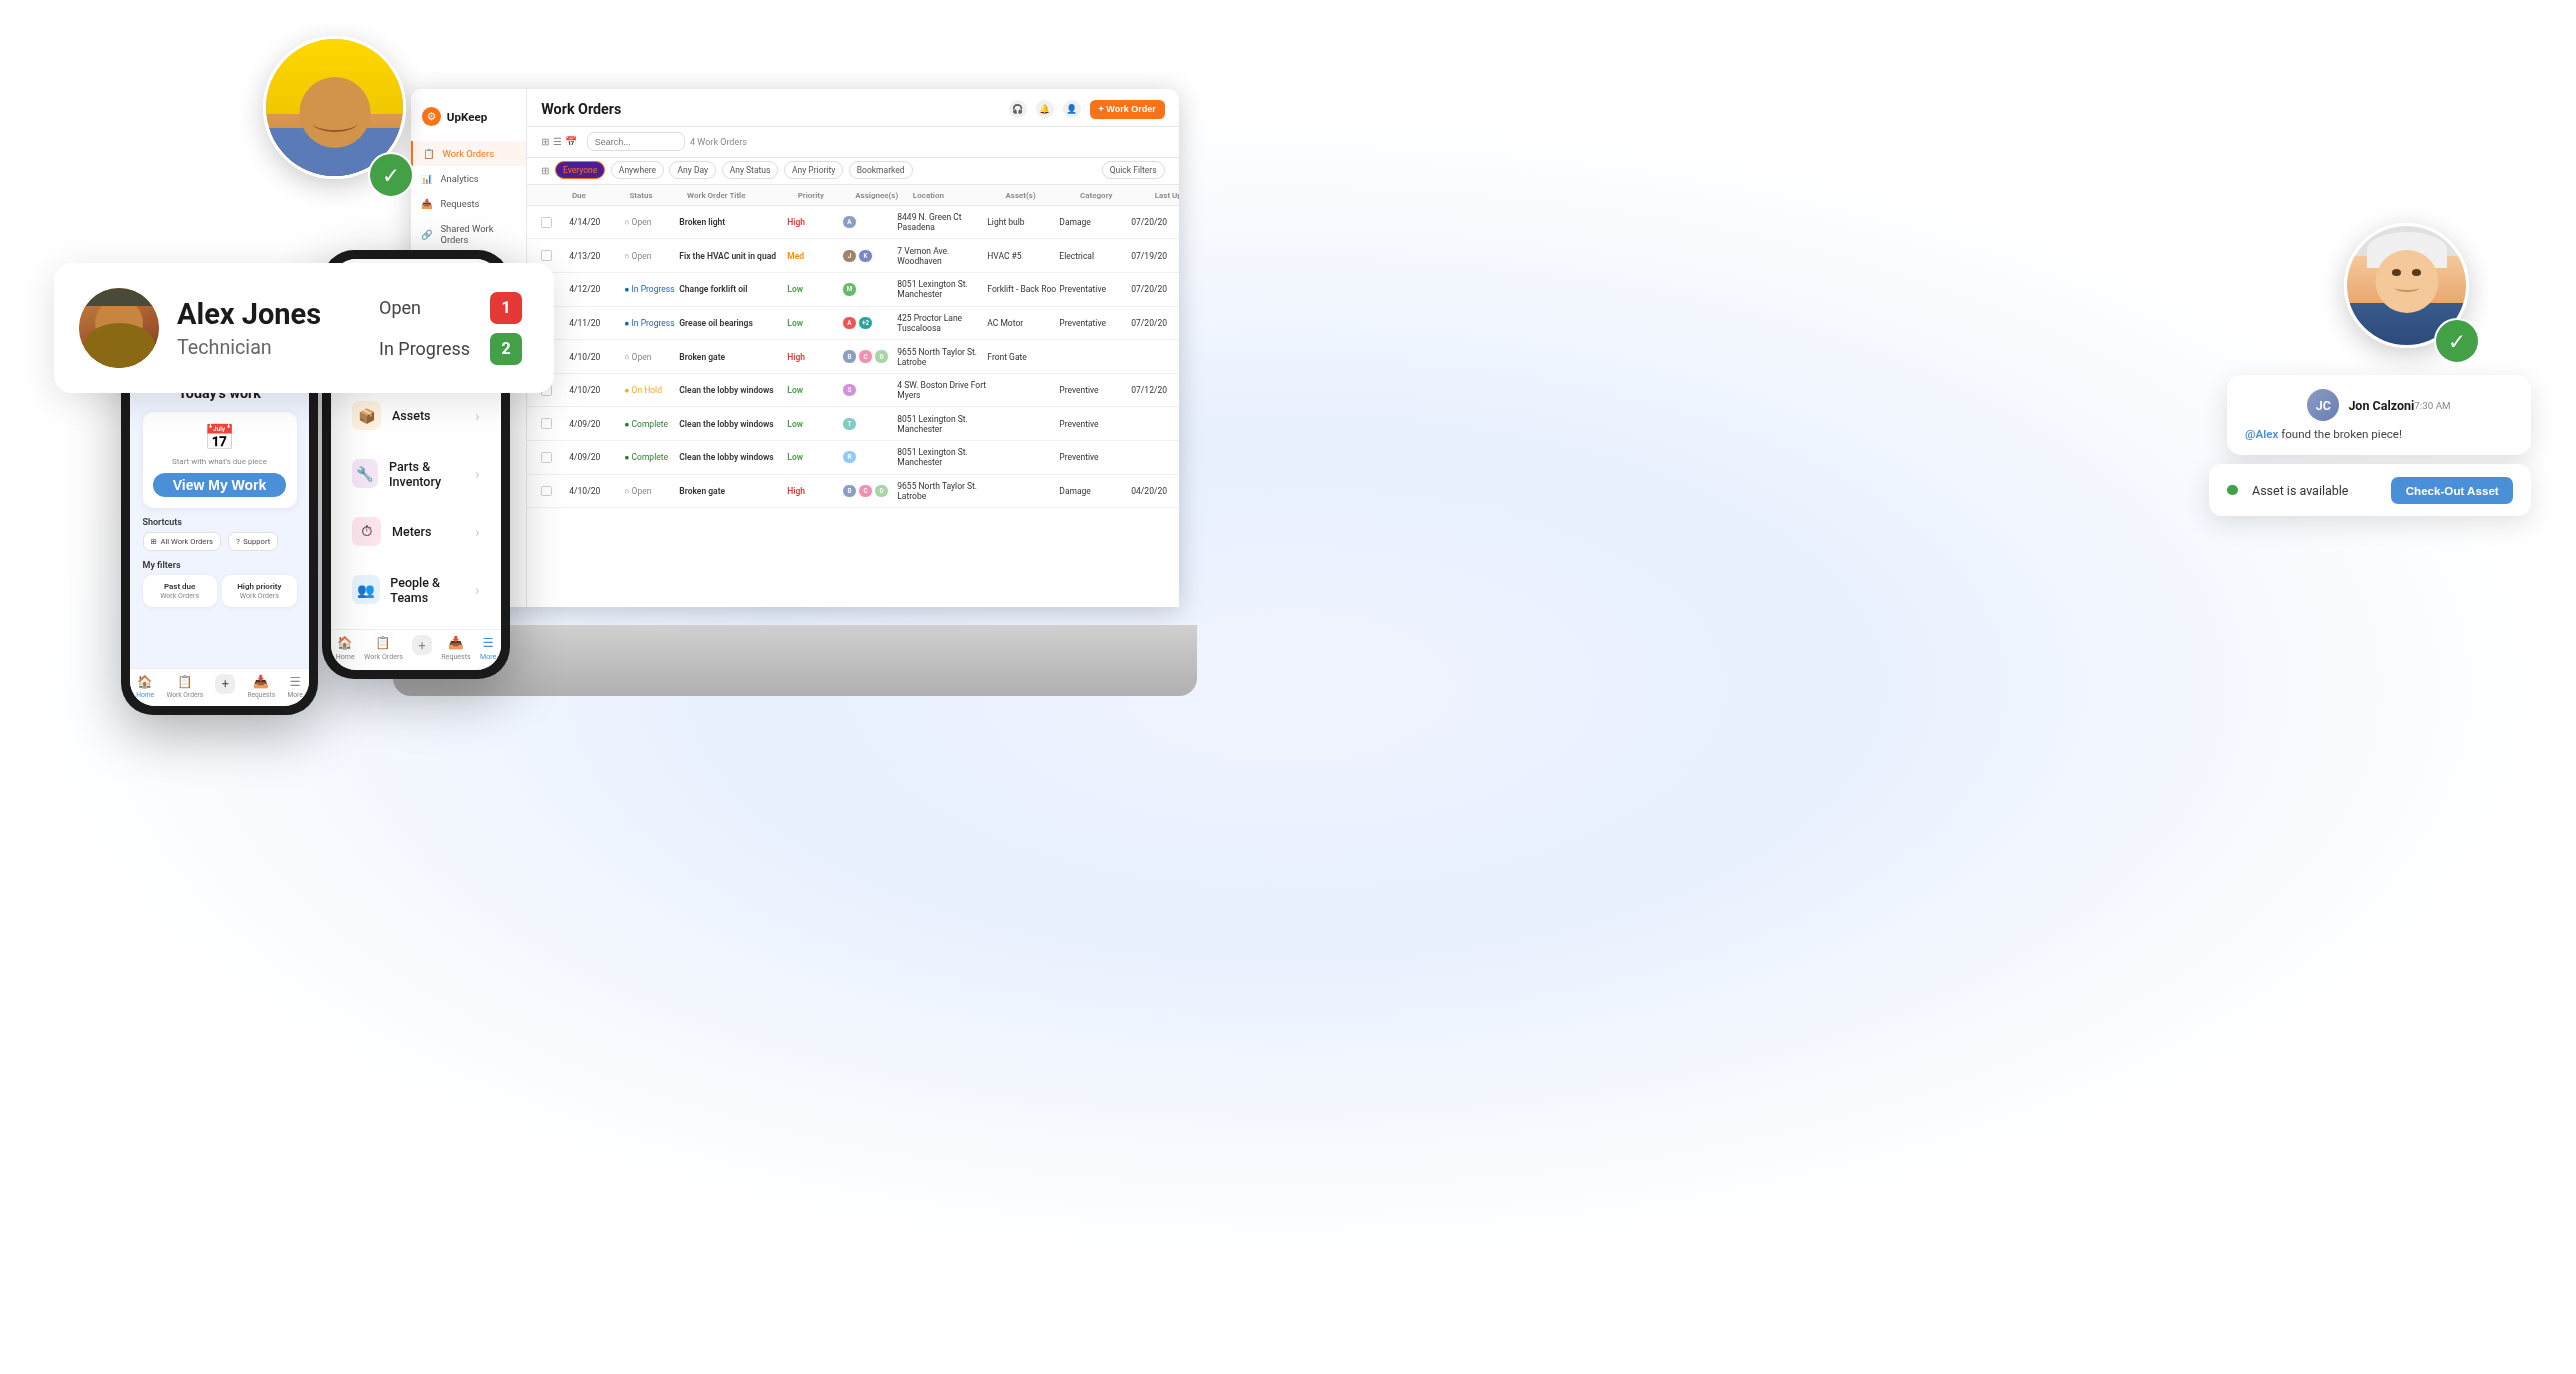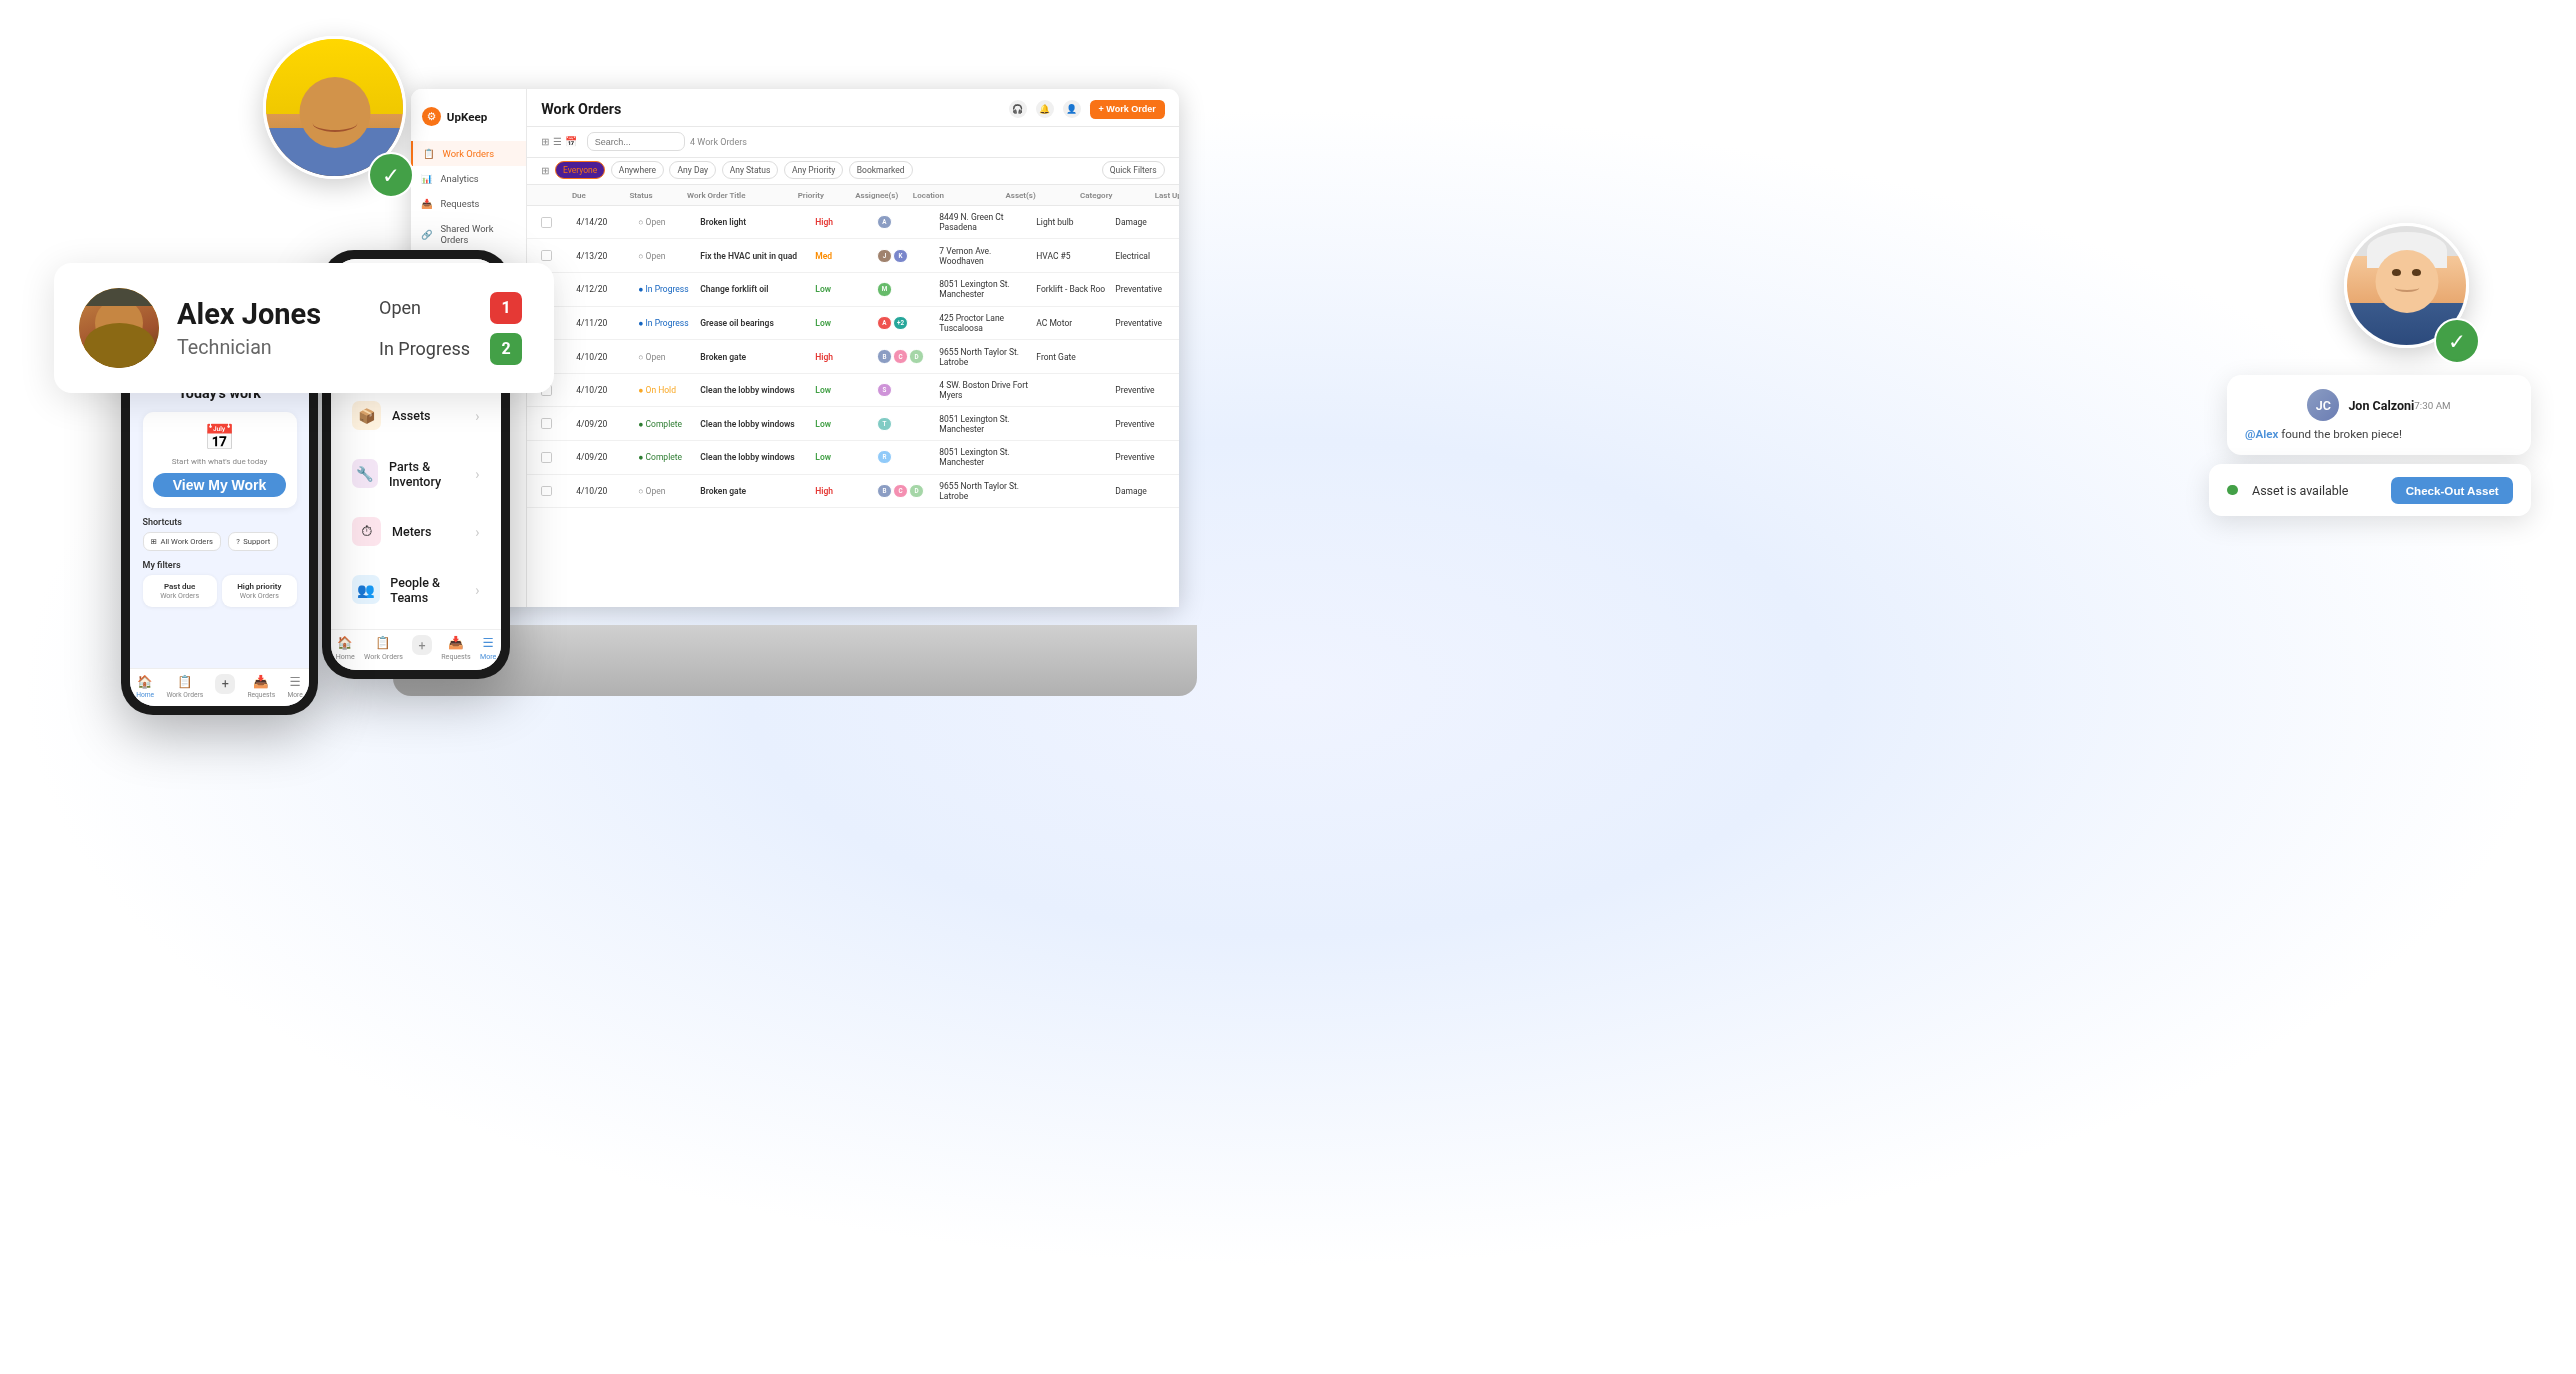--- a/index.html
+++ b/index.html
@@ -283,21 +283,21 @@
       gap: 3.6px;
     }
     .wo-table-row {
       display: grid;
       grid-template-columns: 27px 54px 54px 107px 54px 54px 89px 71px 71px 54px;
       padding: 6.3px 14.3px;
       border-bottom: 0.9px solid #f0f0f0;
       align-items: center;
       font-size: 8.5px;
       color: #333;
-      gap: 8px;
+      gap: 1px;
     }
     .priority-high { color: #e53935; font-weight: 600; }
     .priority-med { color: #fb8c00; font-weight: 600; }
     .priority-low { color: #43a047; font-weight: 600; }
     .status-open { color: #888; }
     .status-inprogress { color: #1565c0; }
     .status-complete { color: #2e7d32; }
     .status-onhold { color: #f9a825; }
     .assignee-avatars {
       display: flex;
@@ -1023,21 +1023,21 @@
       </div>
       <div class="phone-app-header">
         <span class="phone-app-logo">UpKeep</span>
         <span style="font-size:12.5px;cursor:pointer;">⚙</span>
       </div>
       <div class="phone-app-body">
         <div class="phone-greeting">Good morning, Dale</div>
         <div class="phone-today">Today's work</div>
         <div class="phone-calendar-widget">
           <div class="phone-cal-icon">📅</div>
-          <div class="phone-cal-text">Start with what's due today</div>
+          <div class="phone-cal-text">Start with what's due piece</div>
           <button class="phone-view-btn">View My Work</button>
         </div>
         <div class="phone-shortcuts">
           <div class="phone-shortcuts-title">Shortcuts</div>
           <div class="phone-shortcut-row">
             <div class="phone-shortcut-chip">
               <span>⊞</span>
               <span>All Work Orders</span>
             </div>
             <div class="phone-shortcut-chip">

